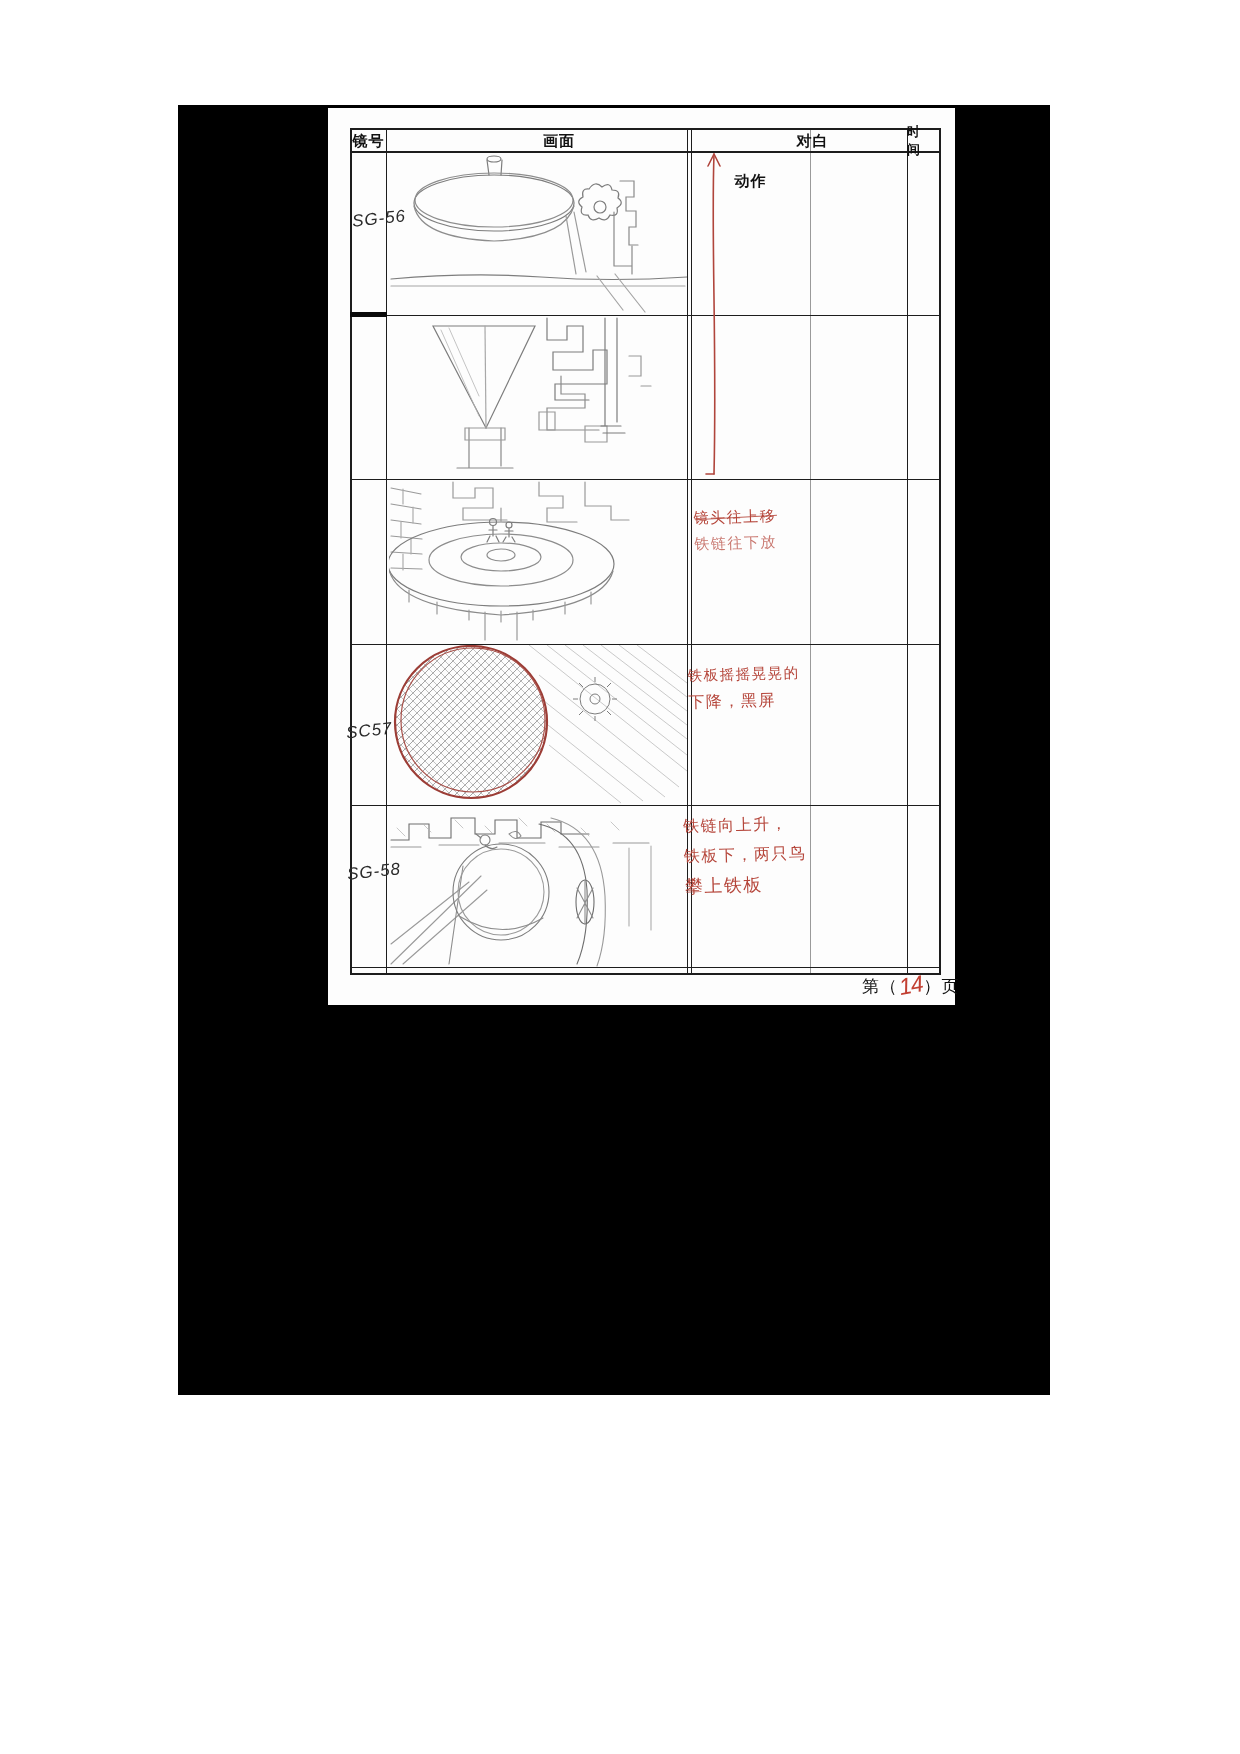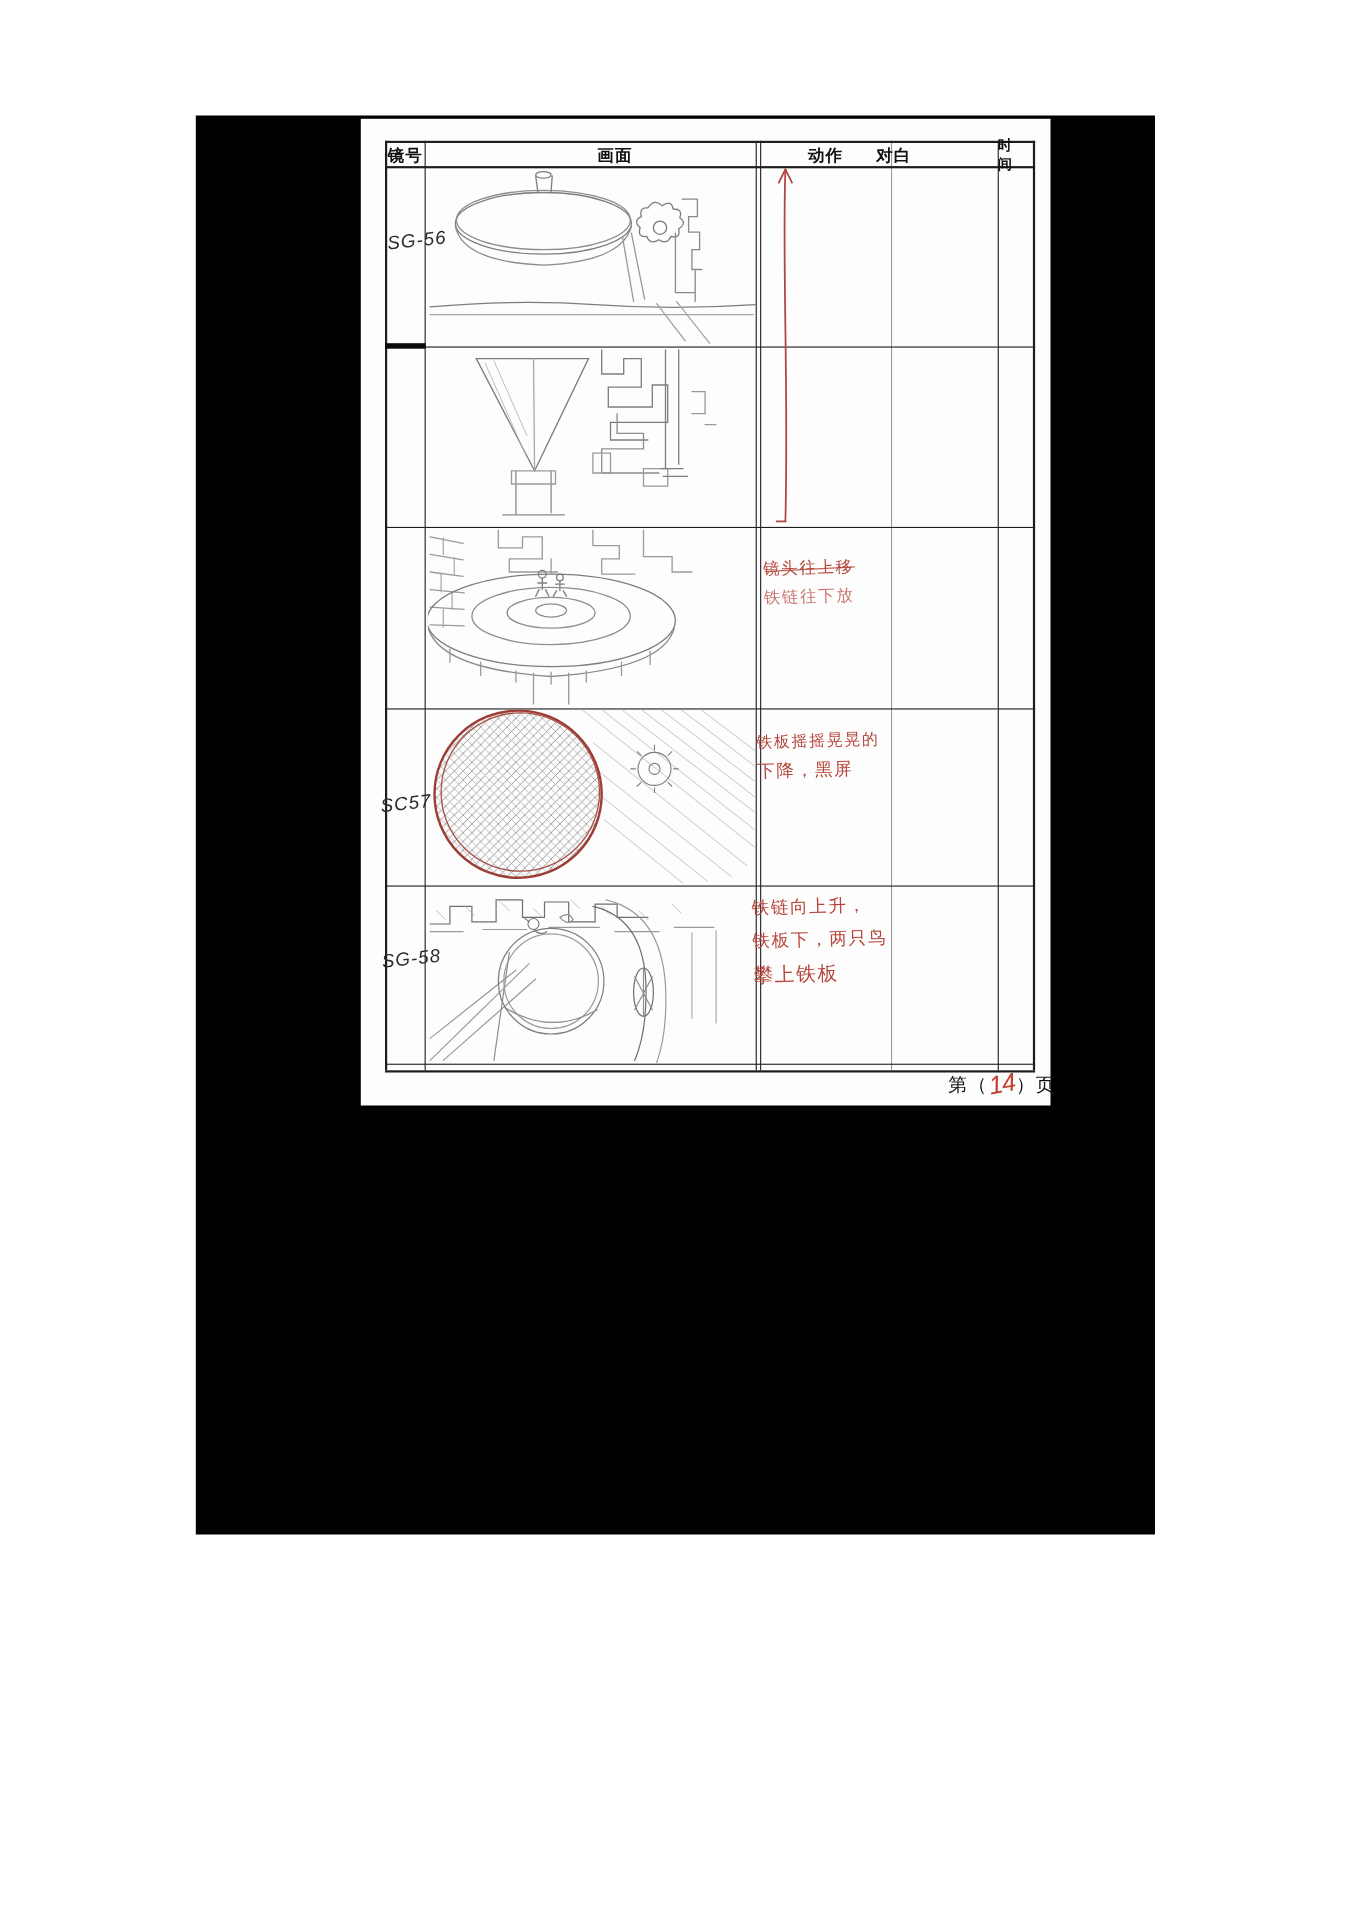--- a/index.html
+++ b/index.html
@@ -55,21 +55,21 @@
 <div class="abs hline" style="top:315px;"></div>
 <div class="abs" style="left:350px;top:312px;width:37px;height:5px;background:#0a0a0a;"></div>
 <div class="abs hline" style="top:479px;"></div>
 <div class="abs hline" style="top:644px;"></div>
 <div class="abs hline" style="top:805px;"></div>
 <div class="abs hline" style="top:967px;"></div>
 <div class="abs hline thick" style="top:973px;"></div>
 
 <div class="abs header-label" style="left:350px;width:37px;">镜号</div>
 <div class="abs header-label" style="left:409px;width:300px;">画面</div>
-<div class="abs header-label" style="left:691px;width:119px;">动作</div>
+<div class="abs header-label" style="left:691px;width:119px;margin-top:40px;">动作</div>
 <div class="abs header-label" style="left:764px;width:97px;">对白</div>
 <div class="abs header-label" style="left:907px;width:15px;font-size:13px;letter-spacing:0;">时间</div>
 
 <div class="abs shot-id" style="left:352px;top:209px;">SG-56</div>
 <div class="abs shot-id" style="left:346px;top:721px;">SC57</div>
 <div class="abs shot-id" style="left:347px;top:862px;">SG-58</div>
 
 <svg class="abs" style="left:389px;top:154px;" width="298" height="160" viewBox="0 0 298 160">
   <g stroke="#7d7d7d" fill="none" stroke-width="1.2" stroke-linecap="round">
     <path d="M100,21 L98,6 M112,21 L113,6"></path>

